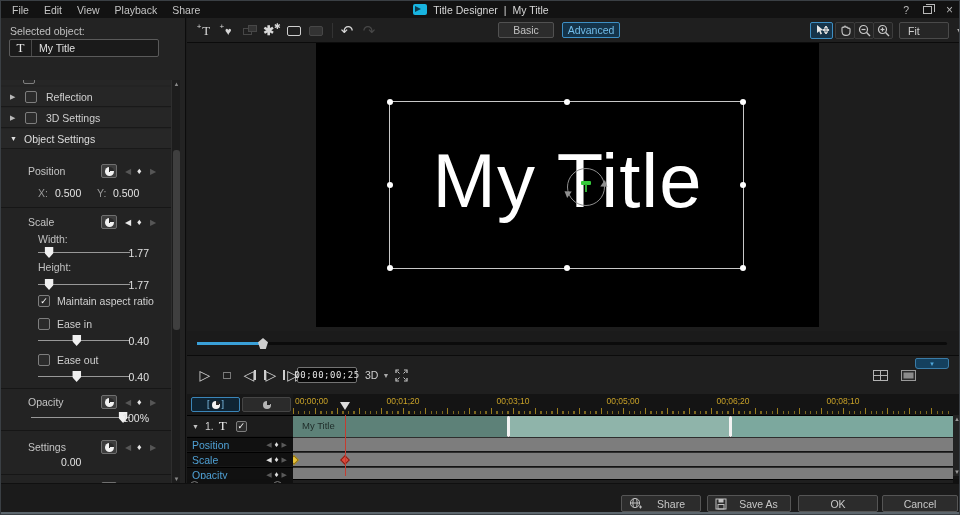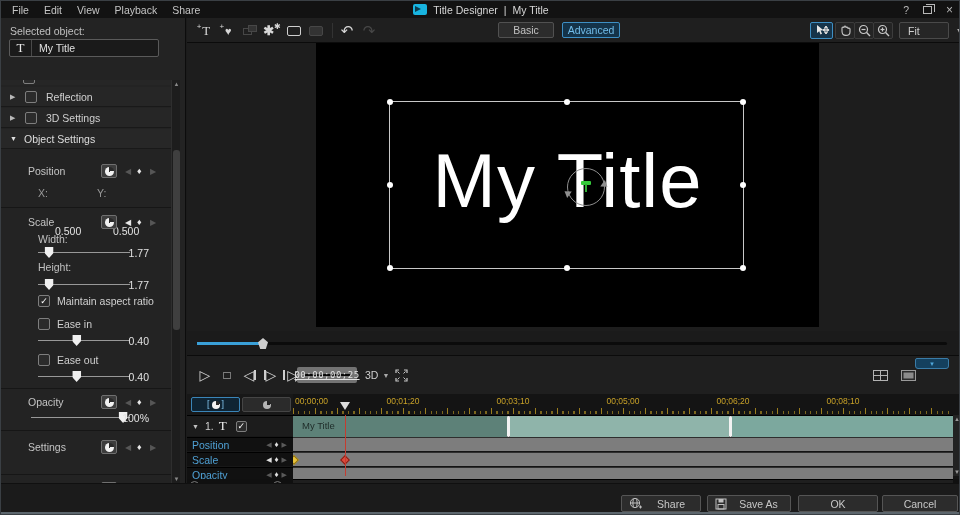--- a/index.html
+++ b/index.html
@@ -37,21 +37,21 @@
   .secrow .lbl { margin-left:9px; color:#cfcfcf; }
   .prophead { position:absolute; left:0; width:170px; height:16px; }
   .prophead .plabel { position:absolute; left:27px; top:1px; color:#c4c4c4; }
   .clockbtn { position:absolute; width:16px; height:14px; border:1px solid #6f6f6f; background:#3d3d3d; border-radius:2px; display:flex; align-items:center; justify-content:center; }
   .clockface { width:9px; height:9px; border-radius:50%; background:conic-gradient(from 0deg,#2a2a2a 0 80deg,#f2f2f2 80deg 360deg); }
   .clockface.dim { background:conic-gradient(from 0deg,#222 0 80deg,#b5b5b5 80deg 360deg); }
   .ar { position:absolute; font-size:8px; color:#565656; top:3px; }
   .ar.dia { color:#e8e8e8; font-size:9px; top:2px; }
   .ar.on { color:#e8e8e8; }
   .vallbl { color:#9a9a9a; }
-  .valtxt { color:#e2e2e2;margin-top:38px; }
+  .valtxt { color:#e2e2e2; }
   .slider { position:absolute; height:12px; }
   .slider .track { position:absolute; left:0; right:0; top:6px; height:1px; background:#989898; }
   .slider .thumb { position:absolute; top:1px; width:9px; height:11px; background:#f0f0f0; clip-path:polygon(0 0,100% 0,100% 55%,50% 100%,0 55%); transform:translateX(-50%); }
   .slval { position:absolute; width:42px; text-align:right; color:#e2e2e2; }
   .divline { position:absolute; left:0; width:170px; height:1px; background:#161616; }
   #lp-scroll { position:absolute; right:5px; top:62px; width:9px; height:403px; background:#1d1d1d; border-left:1px solid #2e2e2e; }
   #lp-scroll .sb-ar { position:absolute; left:0; width:9px; text-align:center; font-size:6px; color:#888; }
   #lp-scroll .sb-thumb { position:absolute; left:1px; width:7px; background:#3f3f3f; border-radius:3px; }
   
   #toolbar { position:absolute; left:186px; top:17px; width:774px; height:25px; background:#1f1f1f; border-bottom:1px solid #0b0b0b; }
@@ -84,21 +84,21 @@
   #pin .ps { position:absolute; left:5px; top:3px; width:2px; height:8px; background:#2fae33; }
   
   #seekrow { position:absolute; left:186px; top:330px; width:774px; height:24px; background:#1b1b1b; }
   #seektrack { position:absolute; left:10px; top:11px; width:750px; height:3px; background:#0b0b0b; border-radius:2px; }
   #seekfill { position:absolute; left:0; top:0; width:62px; height:3px; background:#3aa0d8; }
   #seekthumb { position:absolute; left:66px; top:-4px; width:10px; height:11px; background:#cfcfcf; clip-path:polygon(50% 0,100% 38%,78% 100%,22% 100%,0 38%); transform:translateX(-50%); }
   
   #transport { position:absolute; left:186px; top:354px; width:774px; height:39px; background:#1f1f1f; border-top:1px solid #0b0b0b; }
   .tr-ic { position:absolute; top:9px; height:20px; display:flex; align-items:center; justify-content:center; color:#cfcfcf; font-size:14px; }
   .bar { display:inline-block; width:2px; height:10px; background:#cfcfcf; }
-  #tc { position:absolute; left:110px; top:11px; width:60px; height:16px; background:#070707; border:7px solid #737373; border-radius:2px; display:flex; align-items:center; justify-content:center; font-family:"DejaVu Sans Mono",monospace; font-size:9px; color:#e2e2e2; letter-spacing:.5px;text-decoration:underline; }
+  #tc { position:absolute; left:110px; top:11px; width:60px; height:16px; background:#070707; border:1px solid #737373; border-radius:2px; display:flex; align-items:center; justify-content:center; font-family:"DejaVu Sans Mono",monospace; font-size:9px; color:#e2e2e2; letter-spacing:.5px; }
   #dd3d { position:absolute; left:178px; top:11px; height:16px; display:flex; align-items:center; gap:4px; color:#cfcfcf; }
   #dd3d .dar { font-size:7px; color:#a8a8a8; }
   .grid-ic { width:15px; height:11px; border:1px solid #b2b2b2; background:
      linear-gradient(#b2b2b2,#b2b2b2) 50% 0/1px 100% no-repeat,
      linear-gradient(#b2b2b2,#b2b2b2) 0 50%/100% 1px no-repeat; }
   .mon-ic { width:15px; height:11px; border:1px solid #9a9a9a; background:#8b8b8b; box-shadow:inset 0 0 0 1.5px #2a2a2a; }
   #collapse { position:absolute; right:12px; top:2px; width:34px; height:11px; background:#14405e; border:1px solid #3a7ca8; border-radius:2px 2px 3px 3px; display:flex; align-items:center; justify-content:center; color:#4fa8dc; font-size:7px; }
   
   #timeline { position:absolute; left:186px; top:393px; width:774px; height:89px; background:#141414; }
   #tl-left { position:absolute; left:0; top:0; width:106px; height:89px; background:#181818; }

